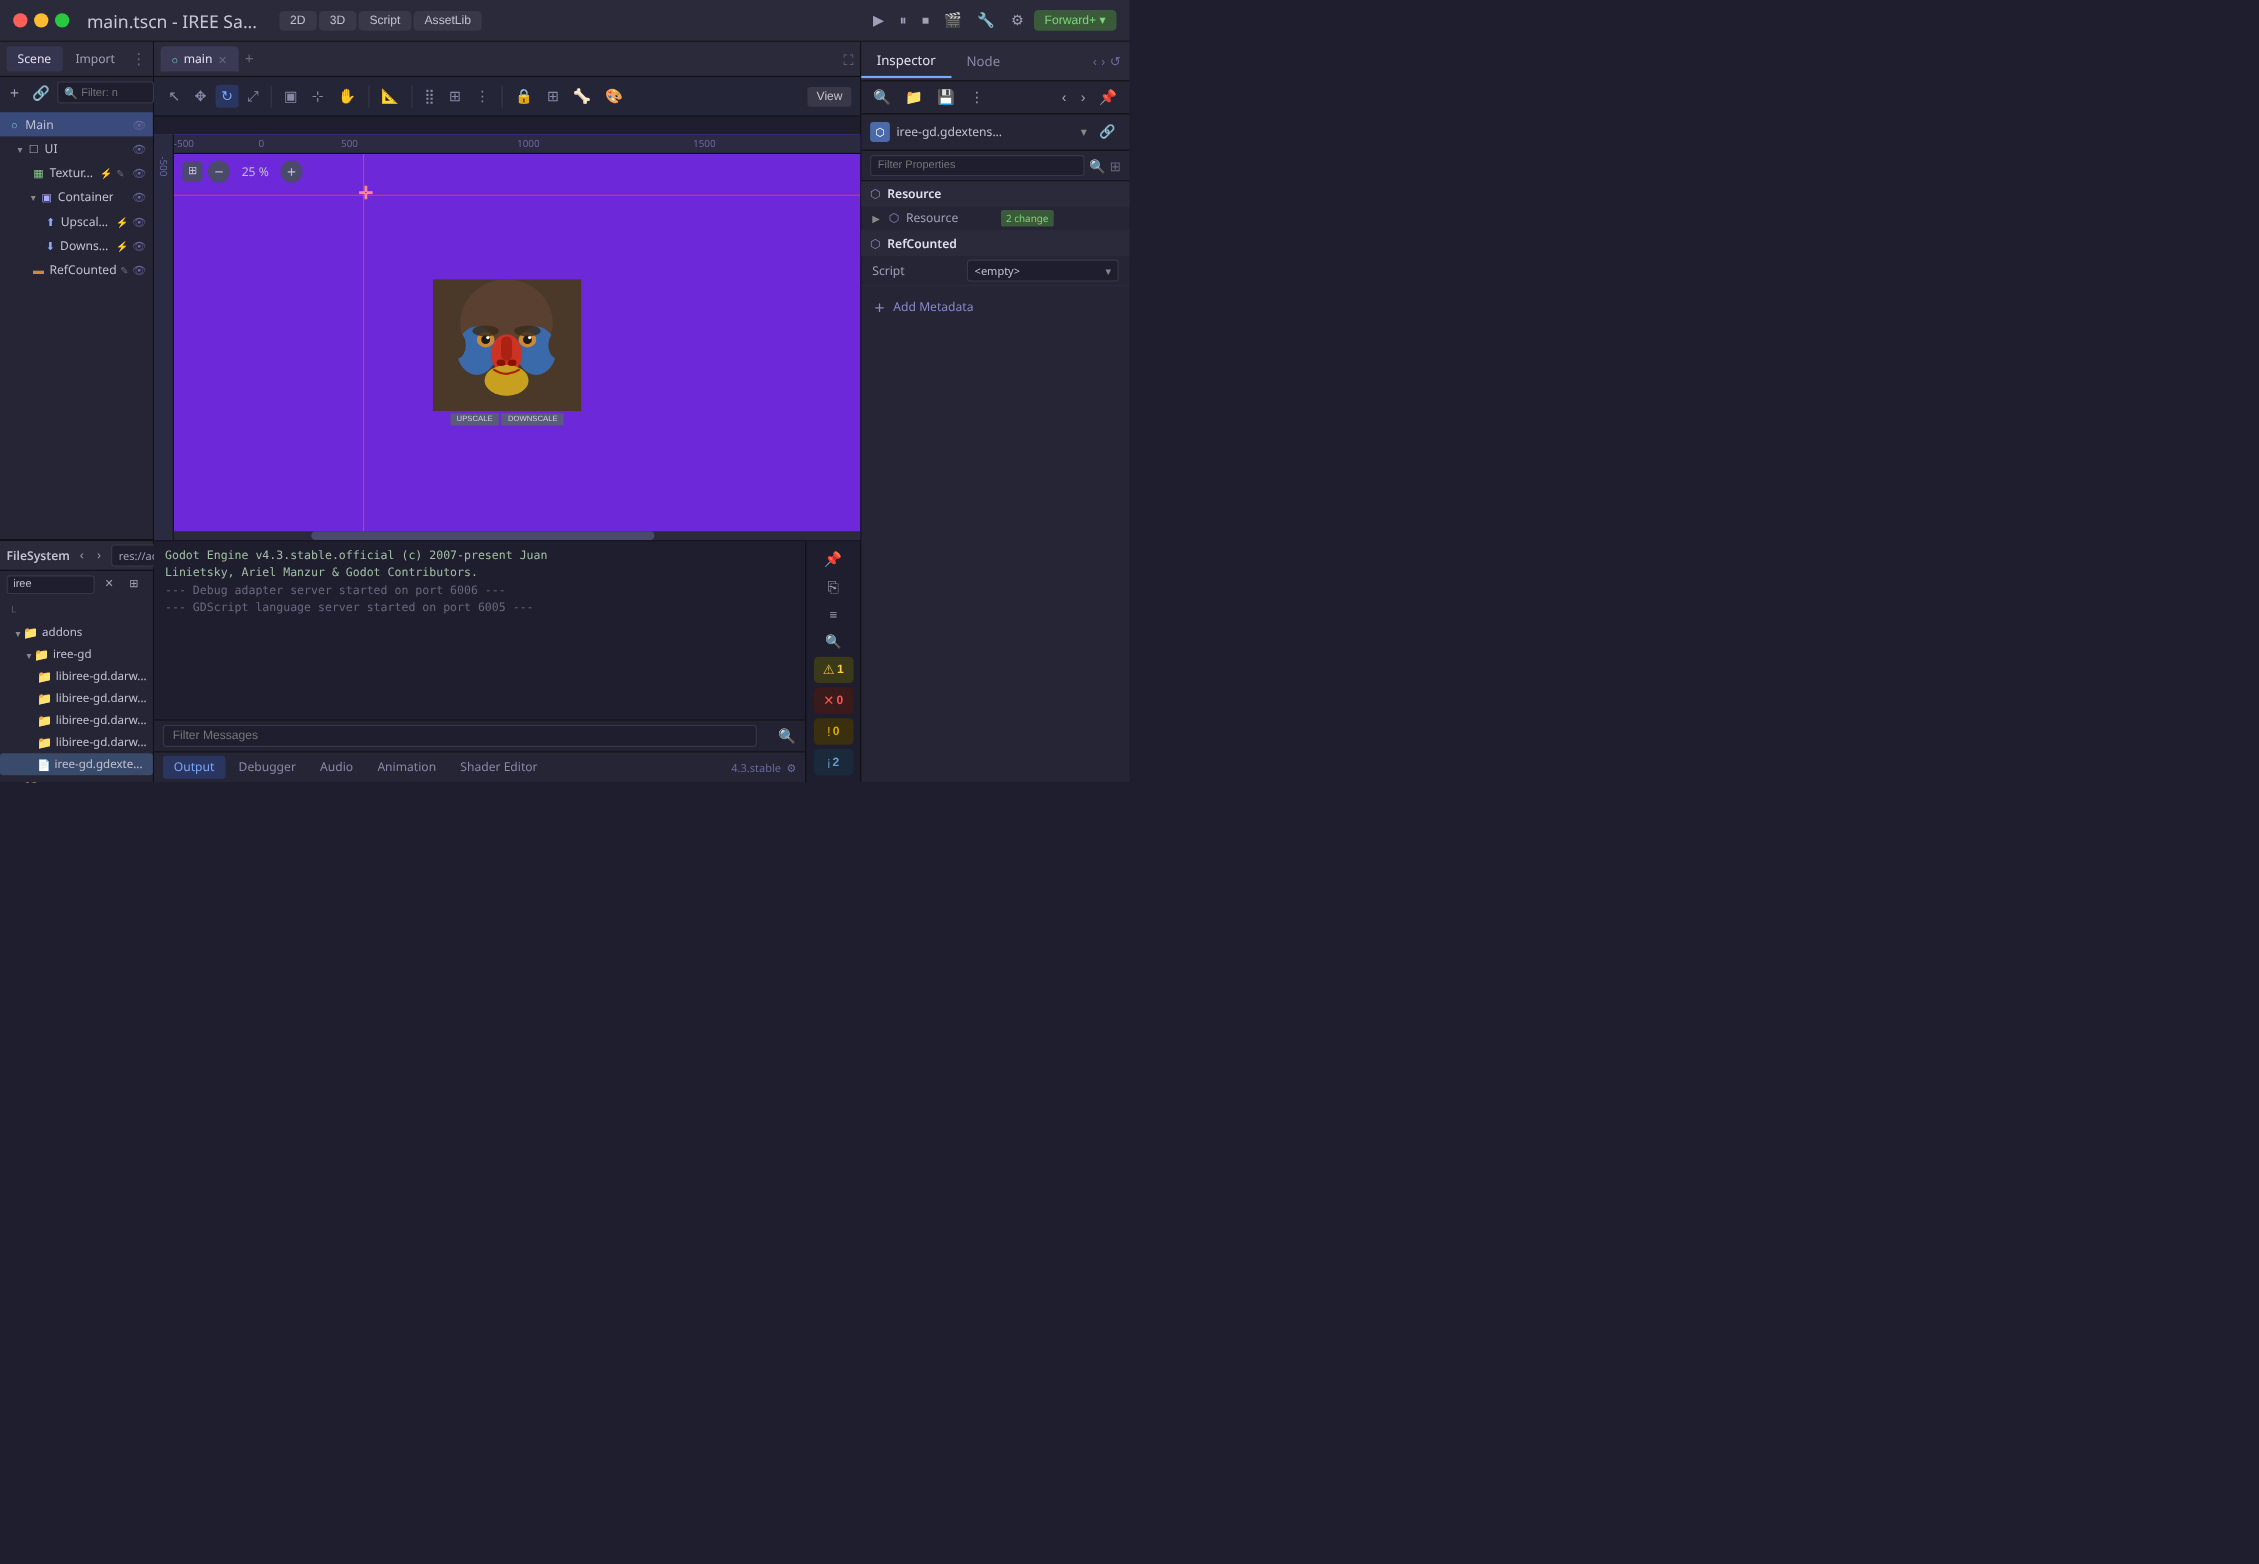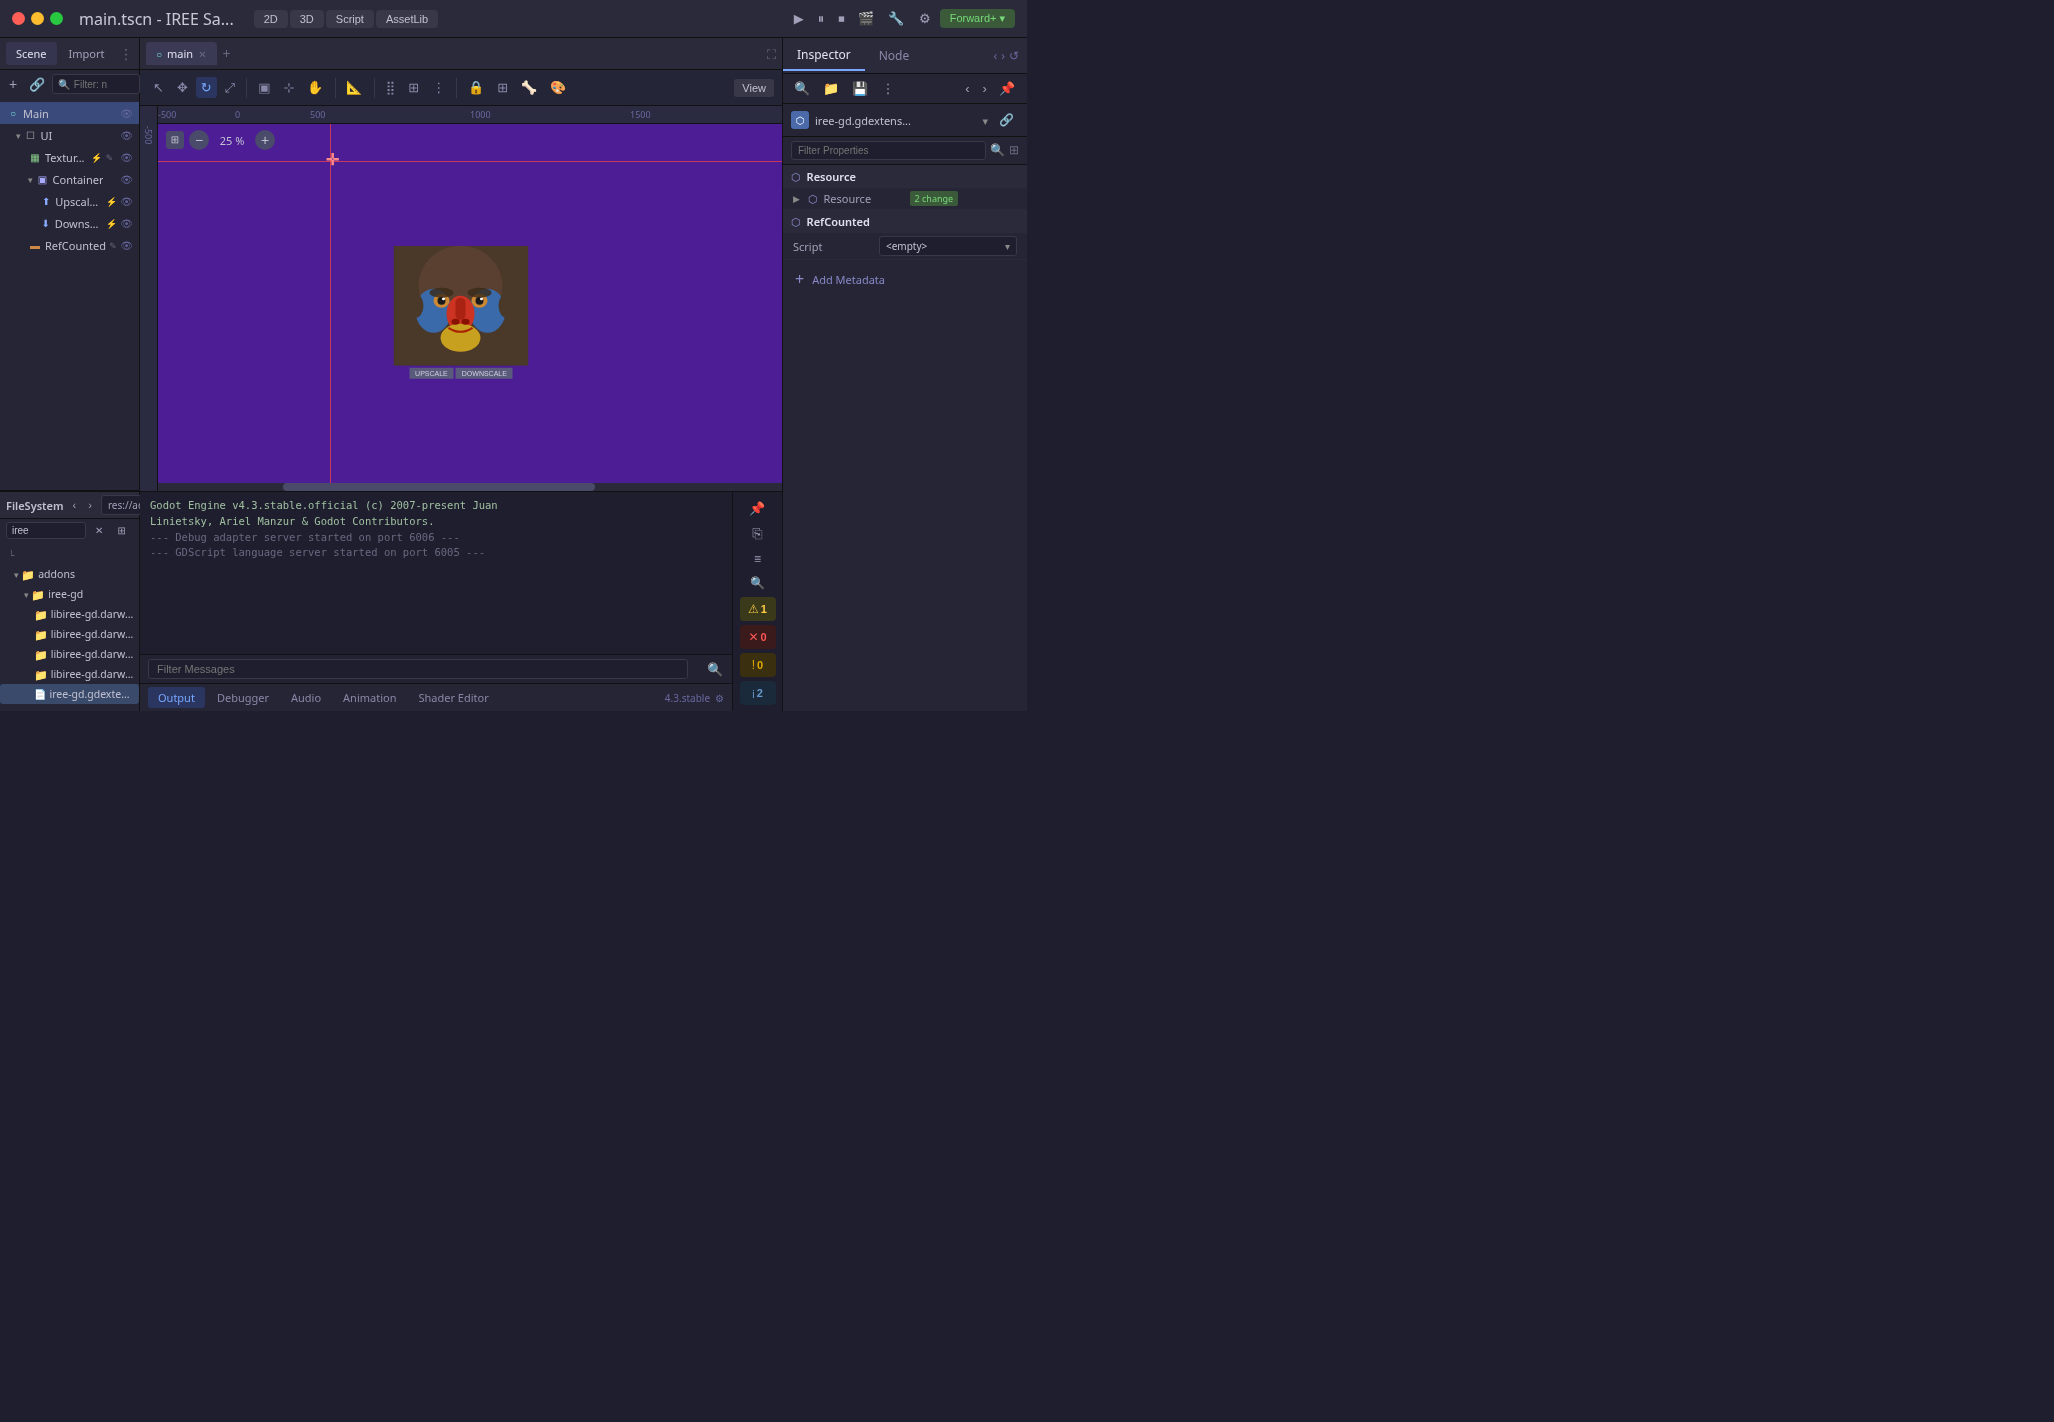--- a/index.html
+++ b/index.html
@@ -277,24 +277,25 @@
       color: #c0c0d0;
       padding: 3px 8px;
       font-size: 11px;
       cursor: pointer;
       margin-left: auto;
     }
 
     
     .viewport {
       flex: 1;
-      background: #4c1d95;
+      background: #6d28d9;
       position: relative;
       overflow: hidden;
       min-height: 0;
+      margin-top: 16px;
     }
     .ruler-top {
       position: absolute;
       top: 0; left: 0; right: 0;
       height: 18px;
       background: #2a2a40;
       border-bottom: 1px solid #111;
       display: flex;
       align-items: center;
       font-size: 9px;
@@ -534,20 +535,21 @@
       width: 18px; height: 18px;
       background: #4a6aaa;
       border-radius: 3px;
       display: flex; align-items: center; justify-content: center;
       font-size: 10px; color: #fff;
     }
     .resource-name { font-size: 11px; color: #c0c0d0; flex: 1; overflow: hidden; text-overflow: ellipsis; }
     .resource-arrow { color: #888; font-size: 11px; cursor: pointer; }
     .filter-row {
       display: flex;
+      align-items: center;
       padding: 4px 8px;
       gap: 4px;
       border-bottom: 1px solid #111;
     }
     .filter-row input {
       flex: 1;
       background: #1e1e2e;
       border: 1px solid #383848;
       border-radius: 3px;
       color: #c0c0d0;

